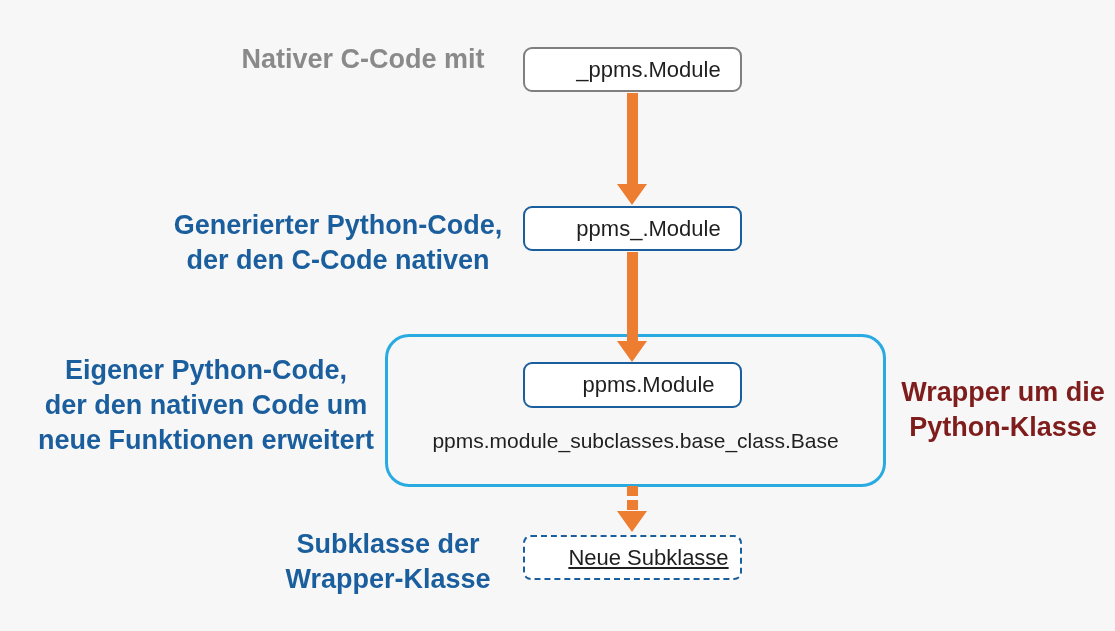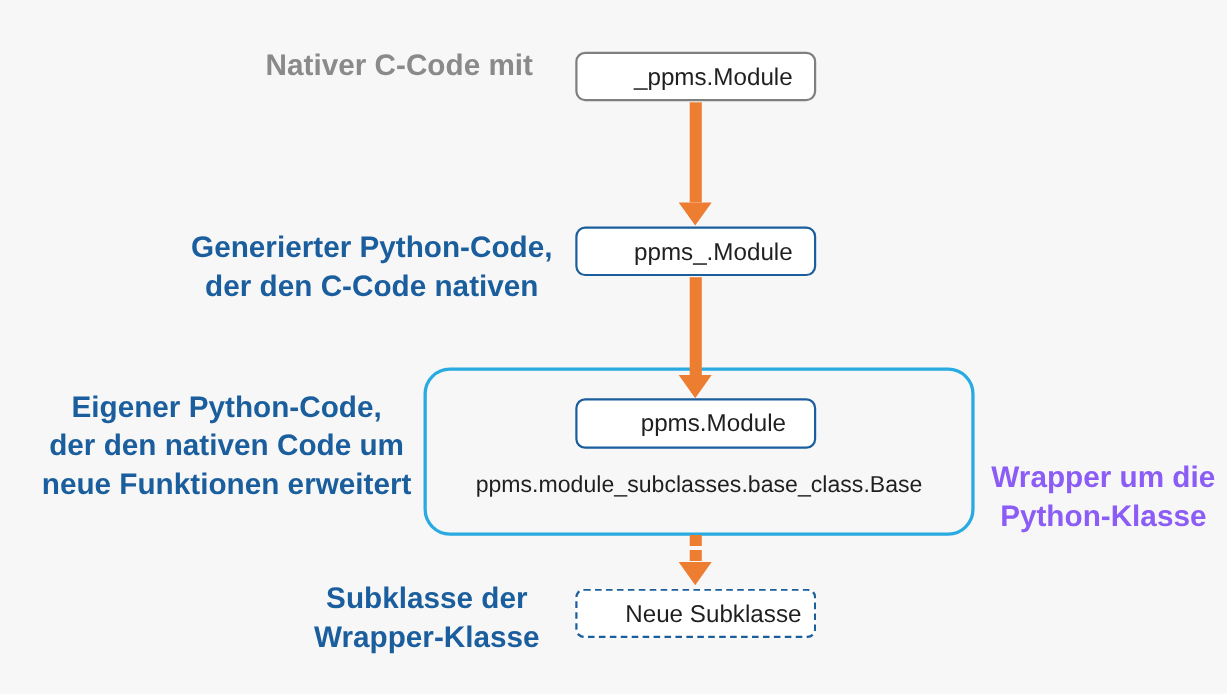--- a/index.html
+++ b/index.html
@@ -28,34 +28,34 @@
     display: flex;
     align-items: center;
     justify-content: center;
     font-size: 22px;
     color: #1f1f1f;
     white-space: nowrap;
     padding-left: 32px;
   }
   .node-gray   { border: 2px solid #7f7f7f; }
   .node-blue   { border: 2px solid #1b5e9d; }
-  .node-dashed { border: 2px dashed #1b5e9d; border-radius: 8px; }
+  .node-dashed { border: 2px dashed #1b5e9d; border-radius: 8px; text-decoration: underline; }
 
   
   .label {
     position: absolute;
     text-align: center;
     font-size: 27px;
     line-height: 35px;
     font-weight: 600;
   }
   .label div { white-space: nowrap; }
   .label-gray { color: #8a8a8a; }
   .label-blue { color: #1b5e9d; }
-  .label-cyan { color: #8b5cf6; margin-top: 42px; }
+  .label-cyan { color: #7f1d1d; }
 
   
   .wrapper-box {
     position: absolute;
     left: 385px;
     top: 334px;
     width: 501px;
     height: 153px;
     box-sizing: border-box;
     border: 3px solid #29abe2;

